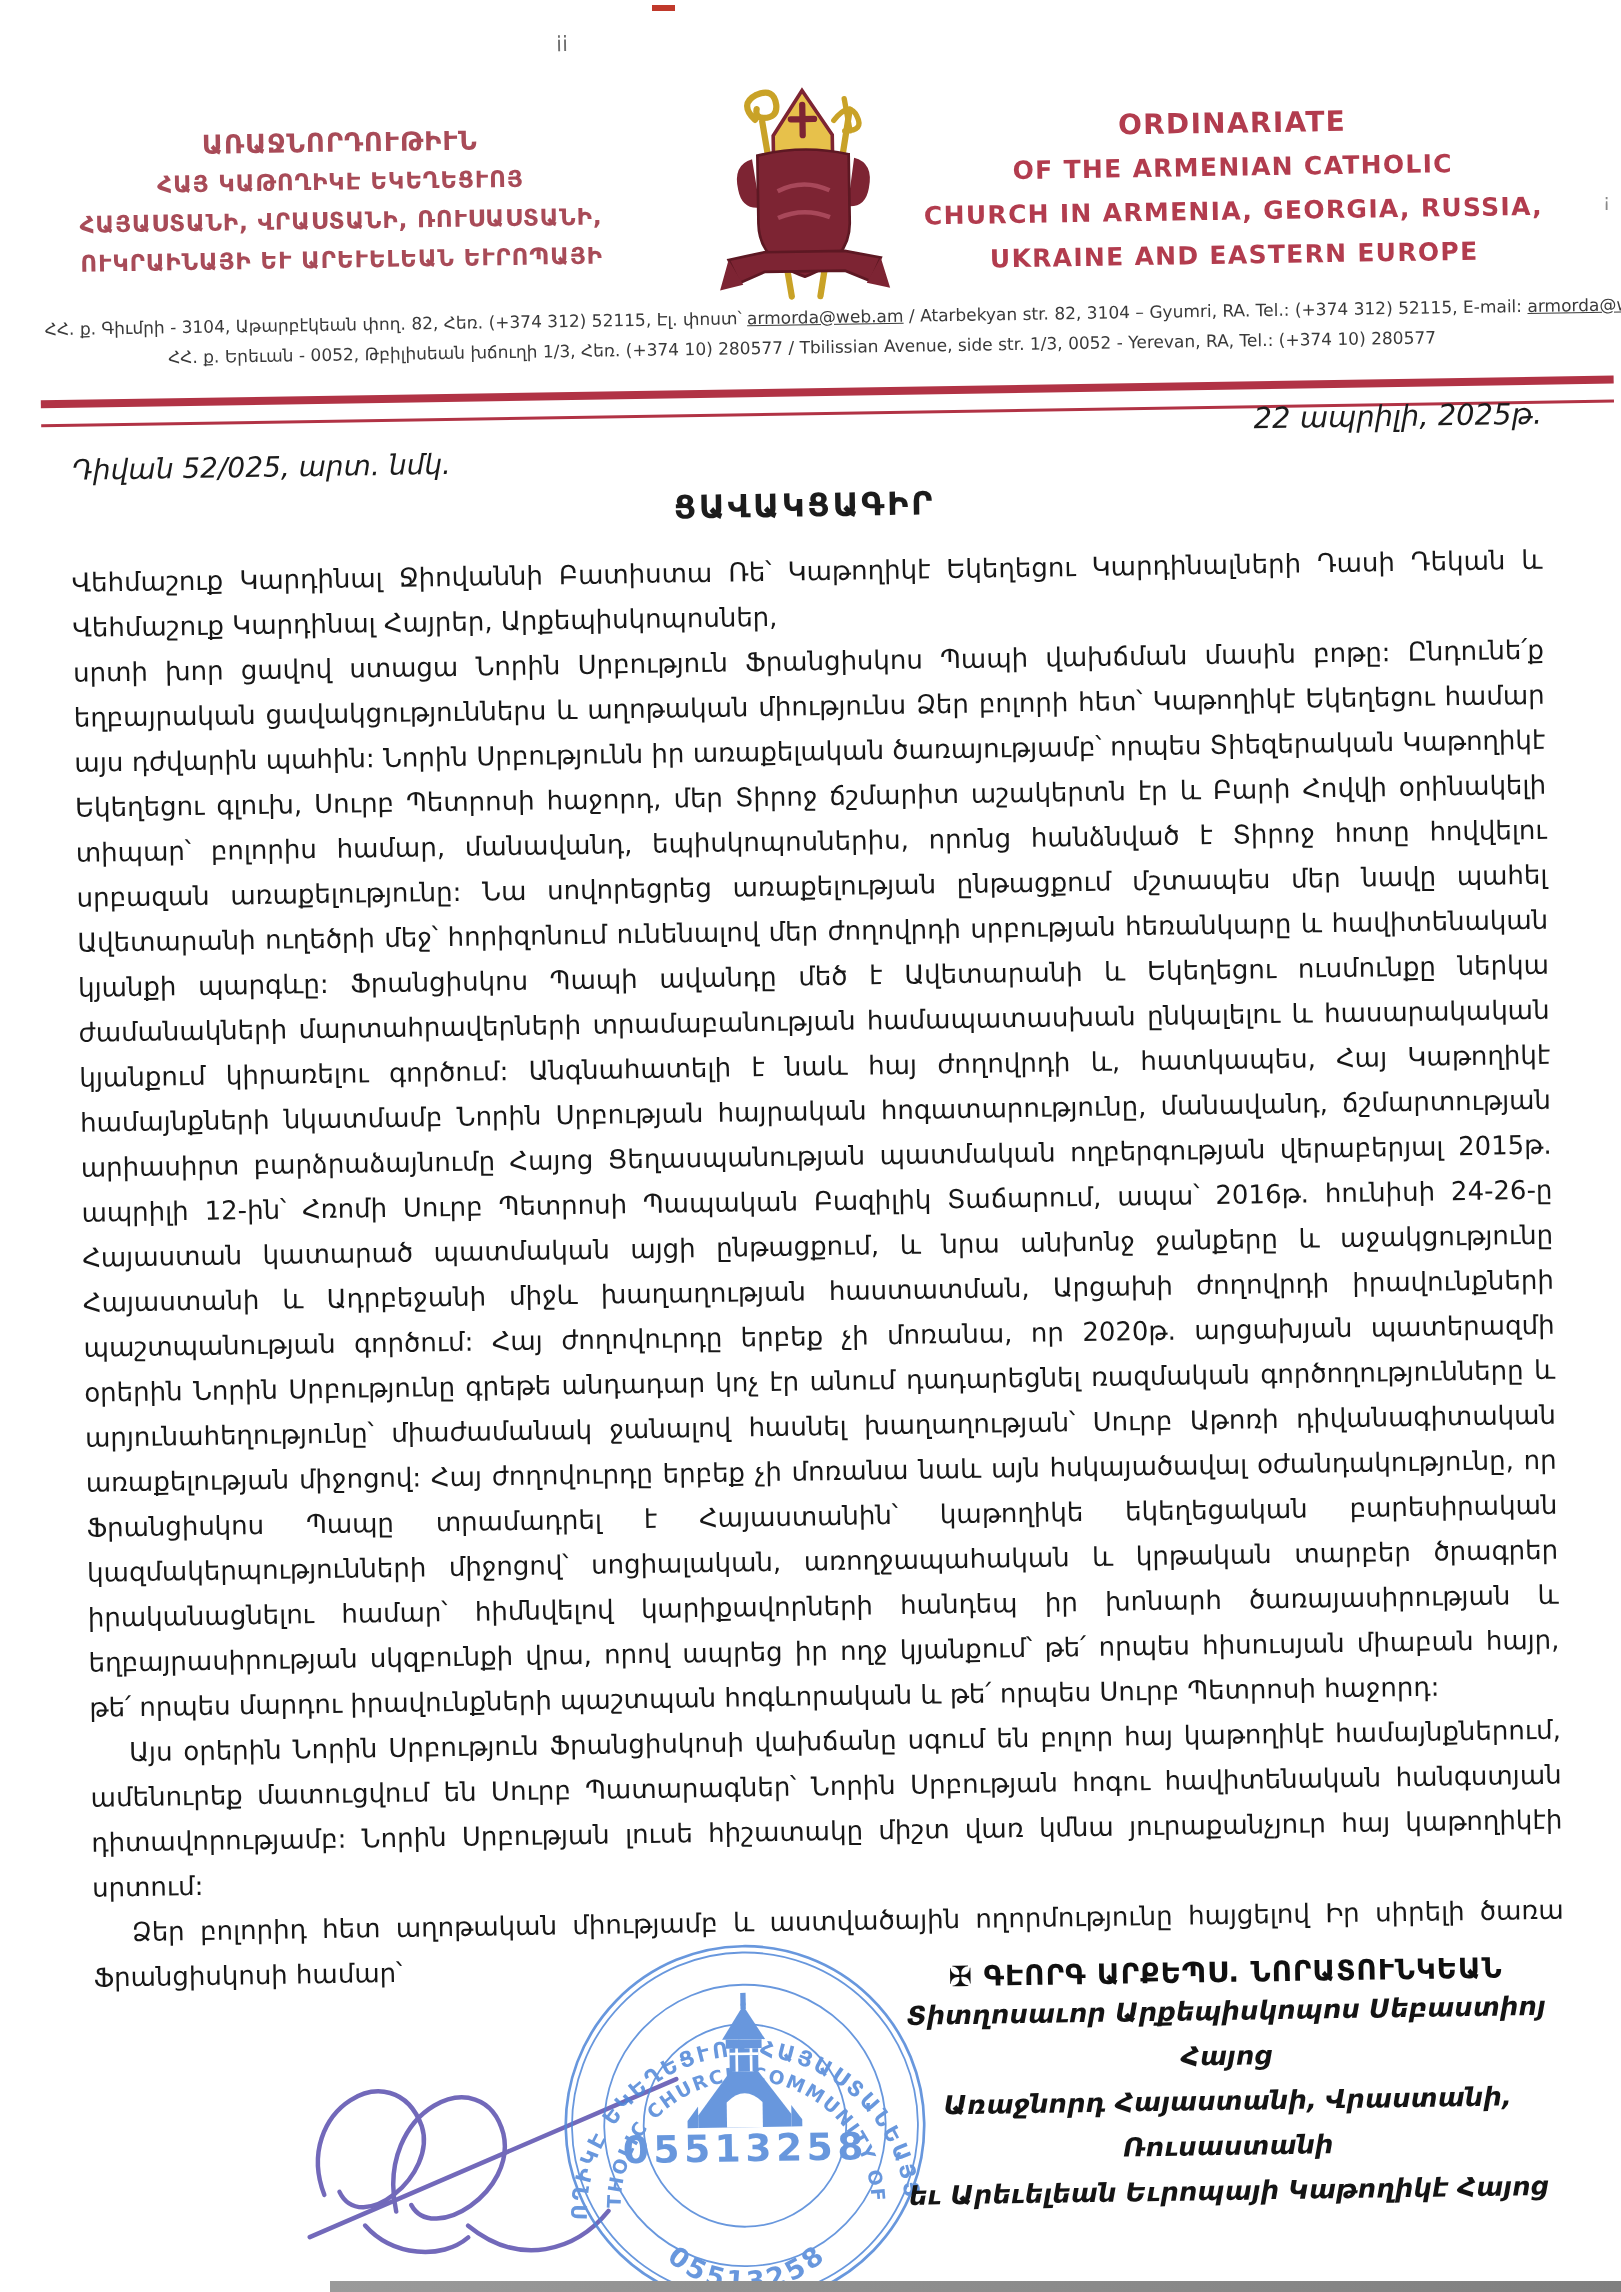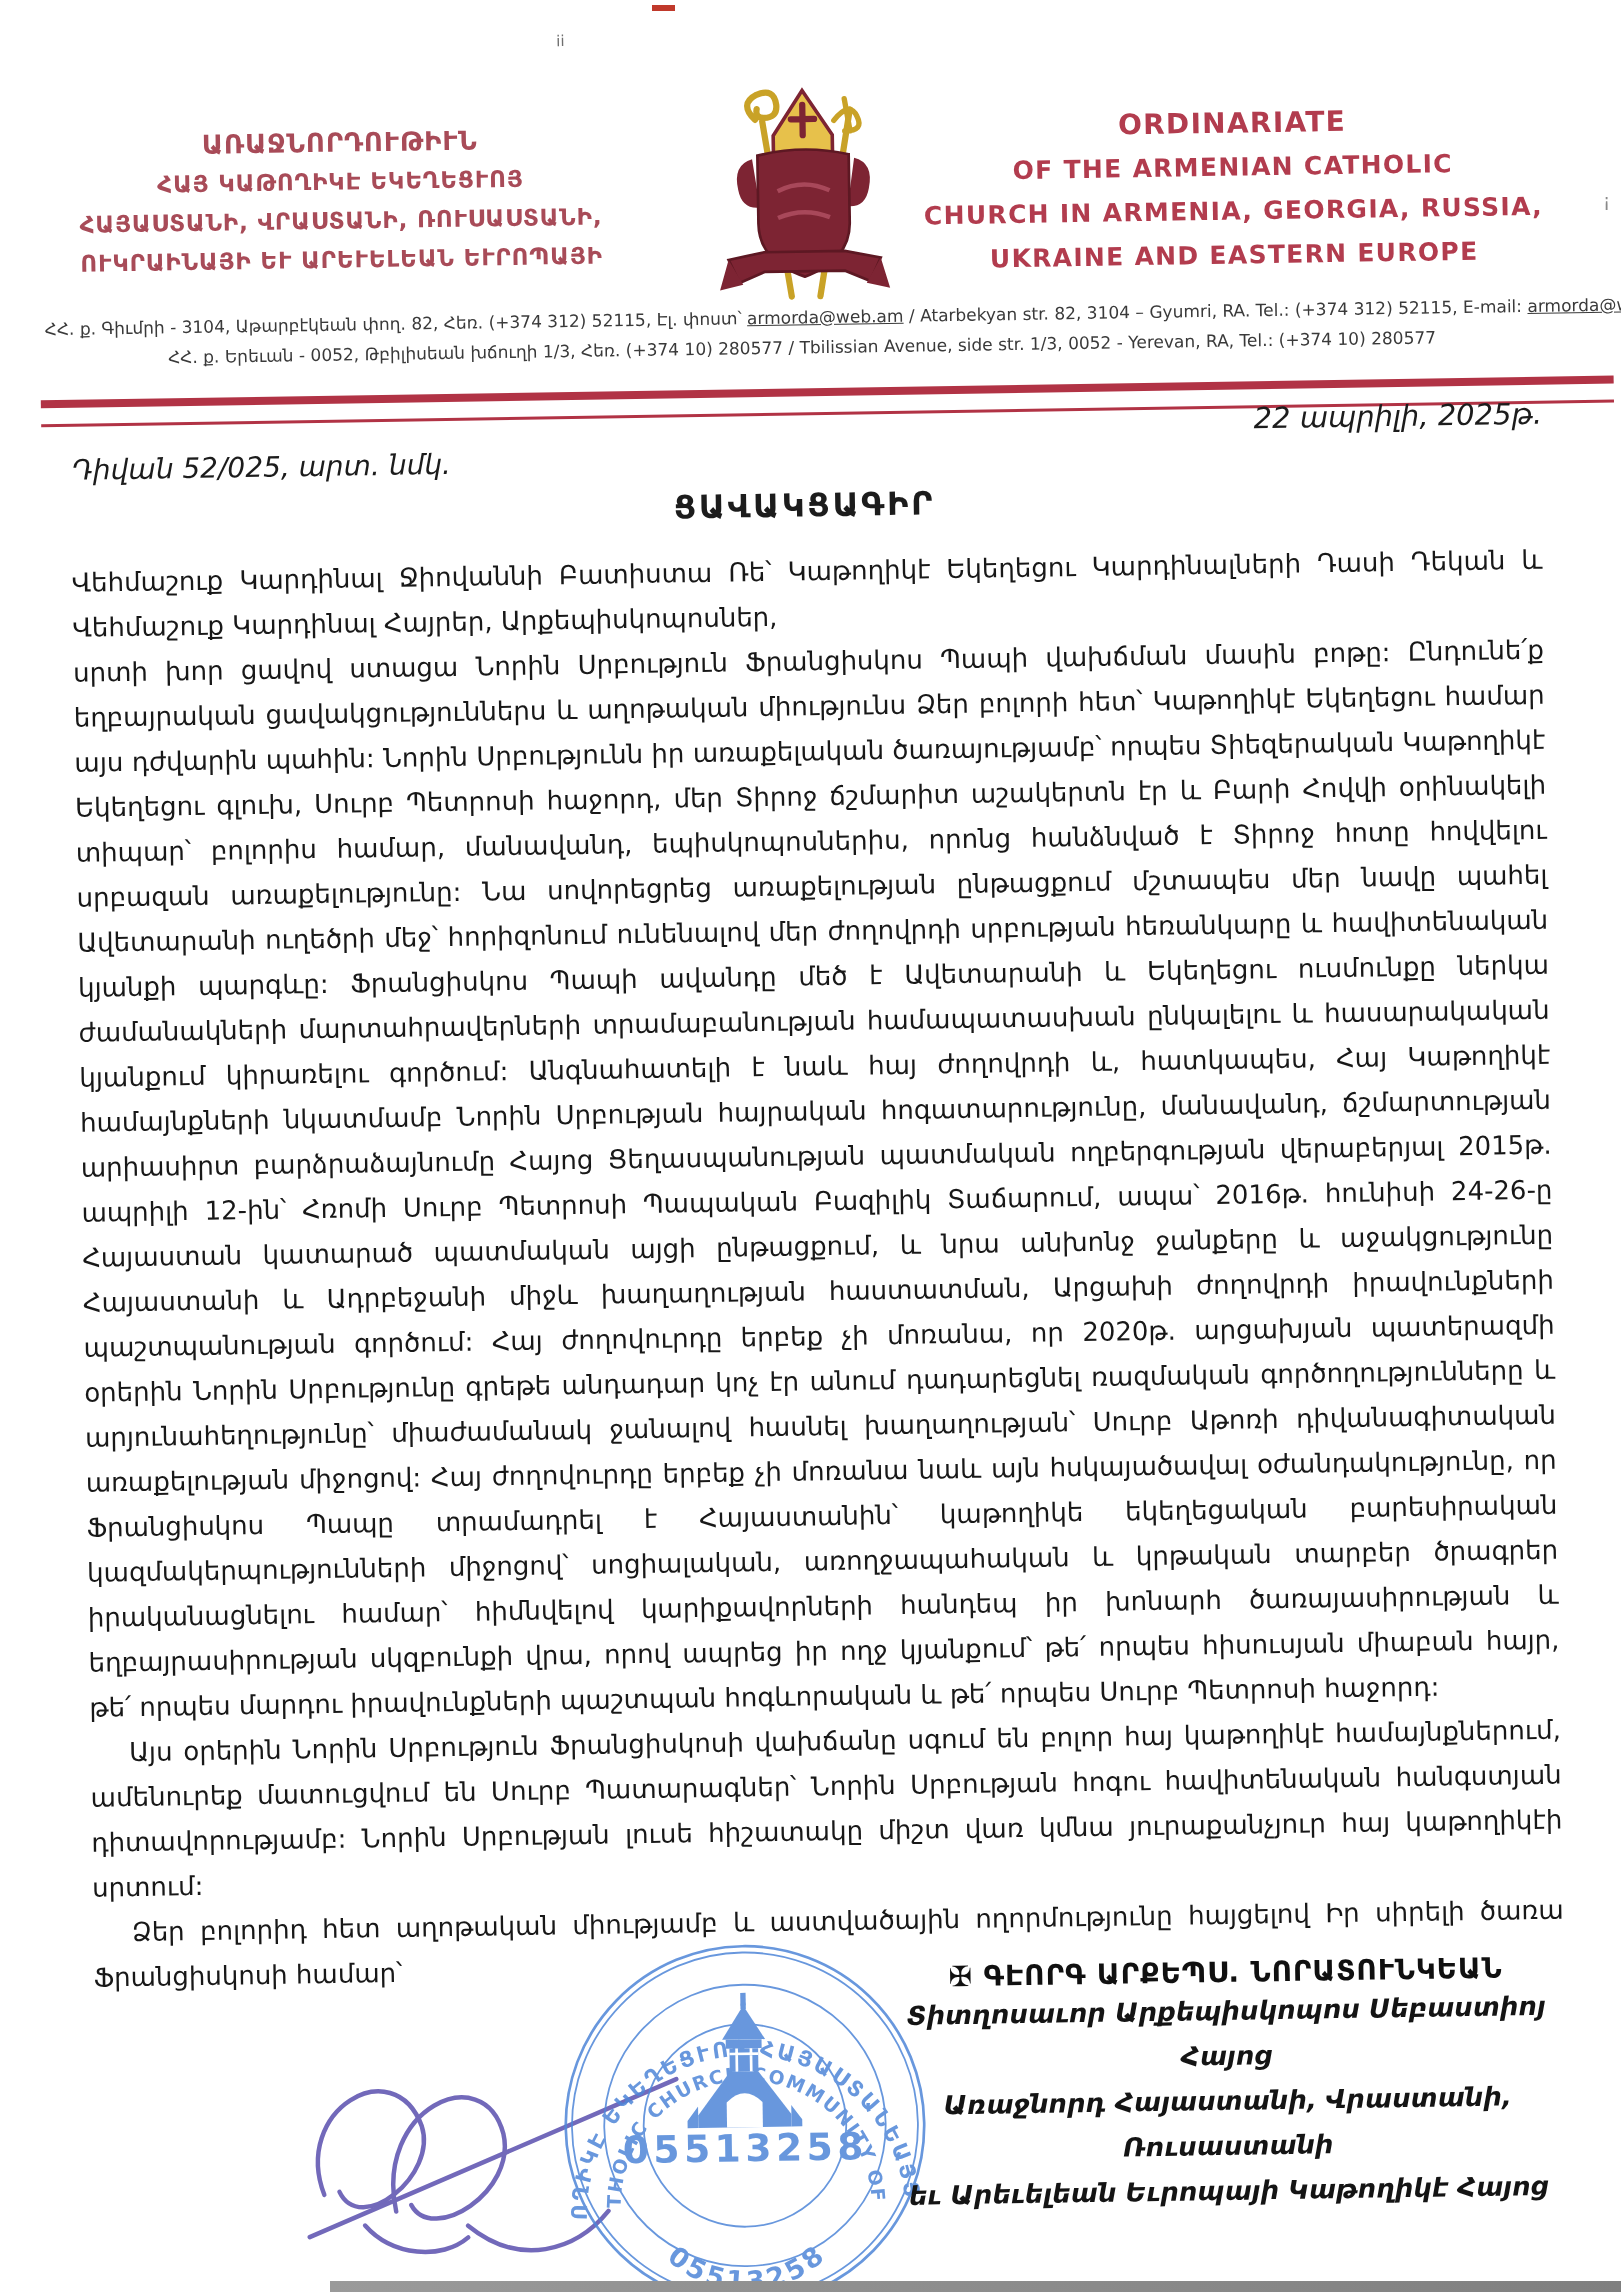--- a/index.html
+++ b/index.html
@@ -58,21 +58,21 @@
   .sig-title:first-of-type{ margin-top:12.5px; }
 
   .stamp{ position:absolute; left:536px; top:1933px; width:380px; height:380px; opacity:.85; }
   .handsig{ position:absolute; left:264px; top:1993px; width:412px; height:278px; opacity:.85; }
 
   
   .scan-bottom-bar{
     position:absolute; left:330px; bottom:0; width:1292px; height:12.5px;
     background:linear-gradient(90deg,#9a9a9a,#7f7f7f);
   }
-  .artifact-ii{ position:absolute; left:570px; top:27px; color:#6f6f6f; font-size:15px; }
+  .artifact-ii{ position:absolute; left:570px; top:27px; color:#6f6f6f; font-size:21px; }
   .artifact-red-tick{ position:absolute; left:652px; top:5.4px; width:23px; height:5.4px; background:#c0392b; }
   .artifact-edge{ position:absolute; left:1603px; top:190px; color:#8a8a8a; font-size:18px; }
 </style>
 </head>
 <body>
 
 <div class="page">
   <div class="tilt">
 
     <div class="org-left">

